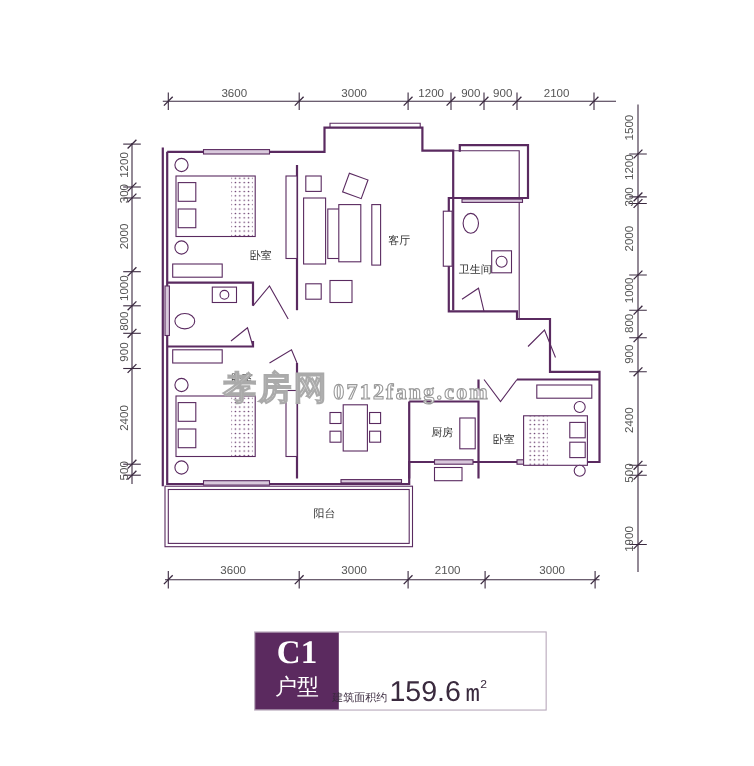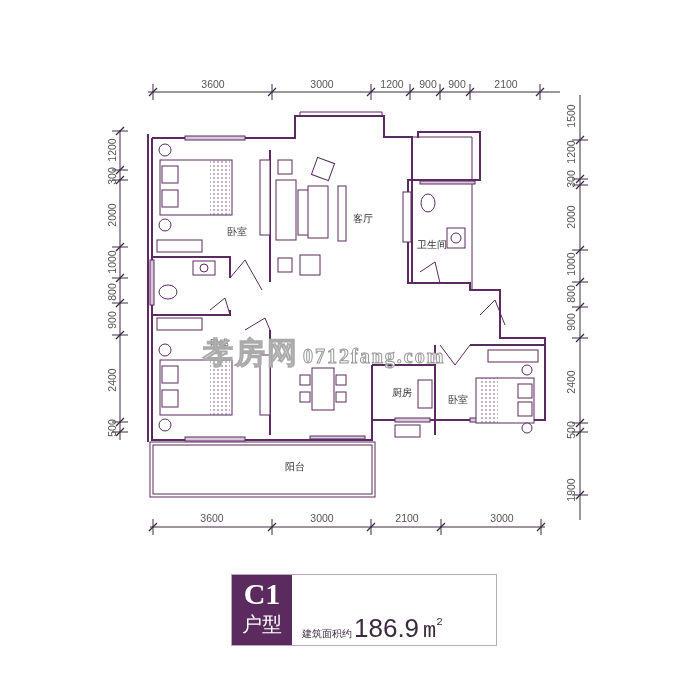--- a/index.html
+++ b/index.html
@@ -7,21 +7,21 @@
   #plan{position:absolute;left:0;top:0;width:685px;height:696px;}
   .dimtxt{font-family:"Liberation Sans","DejaVu Sans",sans-serif;font-size:10.5px;fill:#555;}
   .roomtxt{font-family:"DejaVu Sans",sans-serif;font-size:10px;fill:#333;}
   .wall{fill:none;stroke:#5a2a60;stroke-width:2;}
   .thin{fill:none;stroke:#5a2a60;stroke-width:1;}
   .win{fill:#d9c9dc;stroke:#5a2a60;stroke-width:1;}
   .furn{fill:#fff;stroke:#5a2a60;stroke-width:1;}
   .dim{stroke:#3b2a40;stroke-width:1;fill:none;}
   .tick{stroke:#3b2a40;stroke-width:1.2;}
   #title-box{position:absolute;left:231px;top:574px;width:264px;height:70px;border:1px solid #b8a9bb;background:#fff;}
-  #type-badge{position:absolute;left:0;top:0;width:60px;height:70px;background:#5b2a5f;color:#fff;text-align:center;}
+  #type-badge{position:absolute;left:0;top:0;width:76px;height:70px;background:#5b2a5f;color:#fff;text-align:center;}
   #type-code{display:block;font-family:"Liberation Serif","DejaVu Serif",serif;font-weight:bold;font-size:30px;line-height:34px;margin-top:2px;}
   #type-label{display:block;font-family:"DejaVu Sans",sans-serif;font-size:20px;line-height:26px;}
   #layout-desc{position:absolute;left:70px;top:4px;font-family:"DejaVu Sans",sans-serif;font-size:21px;color:#3a2a3e;letter-spacing:1px;white-space:nowrap;}
   #area-line{position:absolute;left:70px;top:38px;white-space:nowrap;color:#3a2a3e;}
   #area-label{font-family:Liberation Sans, sans-serif;font-size:10px;}
   #area-value{font-family:"Liberation Sans","DejaVu Sans",sans-serif;font-size:26px;margin-left:2px;}
   #area-unit{font-family:Liberation Mono, monospace;font-size:22px;margin-left:4px;}
   #area-unit sup{font-size:11px;vertical-align:12px;}
   #watermark{position:absolute;left:203px;top:333px;font-family:"DejaVu Sans",sans-serif;font-size:30px;font-weight:bold;color:rgba(255,255,255,0.85);-webkit-text-stroke:1px #aaa;letter-spacing:2px;white-space:nowrap;}
   #watermark-url{font-family:"Liberation Serif","DejaVu Serif",serif;font-size:20px;font-weight:bold;color:rgba(255,255,255,0.8);-webkit-text-stroke:1px #999;margin-left:4px;}
@@ -270,15 +270,15 @@
 </svg>
 
 <div id="watermark"><span>孝房网</span><span id="watermark-url">0712fang.com</span></div>
 
 <div id="title-box">
   <div id="type-badge">
     <span id="type-code">C1</span>
     <span id="type-label">户型</span>
   </div>
   <div id="area-line">
-    <span id="area-label">建筑面积约</span><span id="area-value">186.9</span><span id="area-unit"><span>m</span><sup>2</sup></span>
+    <span id="area-label">建筑面积约</span><span id="area-value">159.6</span><span id="area-unit"><span>m</span><sup>2</sup></span>
   </div>
 </div>
 
 </body></html>

